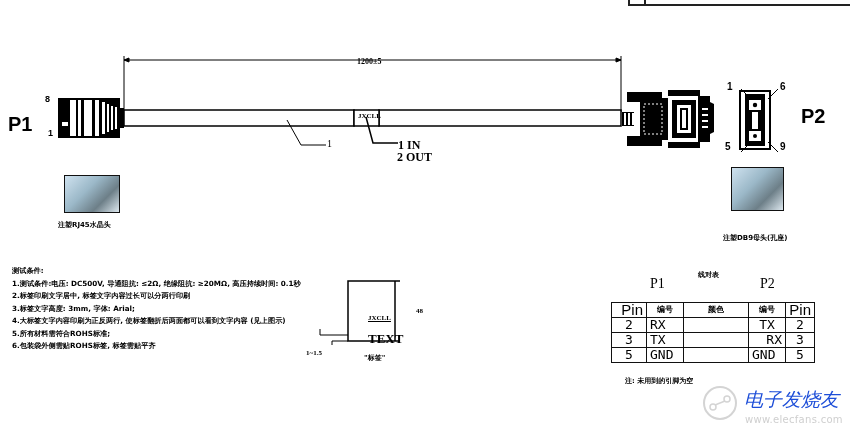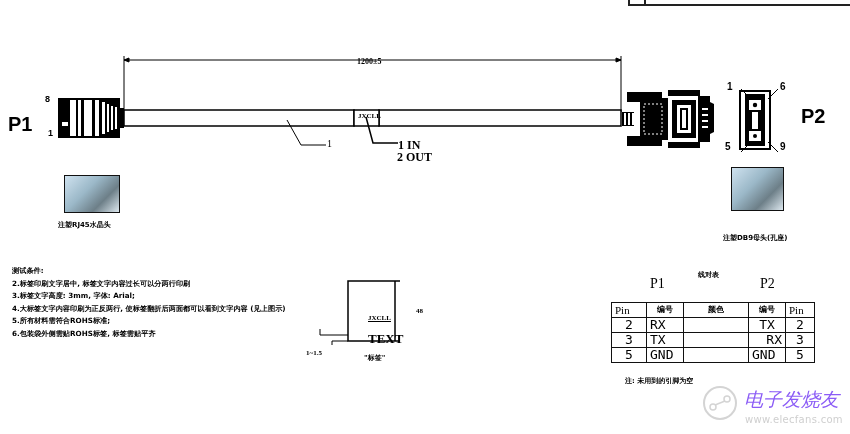--- a/index.html
+++ b/index.html
@@ -9,23 +9,23 @@
   .titlebox .cell{position:absolute;left:14px;top:-2px;width:0;height:8px;border-left:2px solid #222;}
   .plabel{font-weight:bold;font-size:20px;}
   .pinnum{font-weight:bold;font-size:9px;}
   .dimtext{font-family:"Liberation Serif",serif;font-size:8px;font-weight:bold;}
   .small{font-family:"Liberation Serif",serif;font-size:12px;font-weight:bold;}
   .req{font-family:"DejaVu Sans",sans-serif;font-size:7.2px;font-weight:bold;line-height:12.5px;white-space:nowrap;}
   .photo{border:1.5px solid #111;background:linear-gradient(135deg,#cfe2ef 0%,#9bb8c8 40%,#6d7f88 70%,#dde8ef 100%);}
   .caption{font-family:"DejaVu Sans",sans-serif;font-size:7px;font-weight:bold;white-space:nowrap;}
   table.pins{border-collapse:collapse;font-family:"DejaVu Sans Mono",monospace;}
   table.pins td{border:1.5px solid #111;padding:0 3px;height:14px;font-size:13px;line-height:14px;}
-  table.pins td.hdr{font-size:11px;font-family:Liberation Serif, serif;}
+  table.pins td.hdr{font-size:15px;font-family:Liberation Sans, sans-serif;text-align:right;}
   table.pins td.cn{font-size:8px;font-weight:bold;font-family:Liberation Serif, serif;text-align:center;}
-  .wm{color:#8b5cf6;font-size:19px;font-style:italic;font-family:"DejaVu Serif",serif;}
+  .wm{color:#1d4ed8;font-size:19px;font-style:italic;font-family:"DejaVu Serif",serif;}
   .wmurl{color:#cfcfcf;font-size:10px;font-family:"DejaVu Sans",sans-serif;letter-spacing:0.3px;}
 </style>
 </head>
 <body>
 
 <div class="abs titlebox">
     <div class="cell"></div>
   </div>
 
 <svg class="abs" style="left:0;top:0" width="850" height="260">
@@ -116,20 +116,21 @@
 <div class="abs small" style="left:397px;top:150px;">2 OUT</div>
 
 <div class="abs photo" style="left:64px;top:175px;width:54px;height:36px;"></div>
 <div class="abs caption" style="left:58px;top:220px;">注塑RJ45水晶头</div>
 
 <div class="abs photo" style="left:731px;top:167px;width:51px;height:42px;"></div>
 <div class="abs caption" style="left:723px;top:233px;">注塑DB9母头(孔座)</div>
 
 <div class="abs req" style="left:12px;top:265px;">
   <div>测试条件:</div>
+  <div>1.测试条件:电压: DC500V, 导通阻抗: ≤2Ω, 绝缘阻抗: ≥20MΩ, 高压持续时间: 0.1秒</div>
   <div>2.标签印刷文字居中, 标签文字内容过长可以分两行印刷</div>
   <div>3.标签文字高度: 3mm, 字体: Arial;</div>
   <div>4.大标签文字内容印刷为正反两行, 使标签翻折后两面都可以看到文字内容 (见上图示)</div>
   <div>5.所有材料需符合ROHS标准;</div>
   <div>6.包装袋外侧需贴ROHS标签, 标签需贴平齐</div>
 </div>
 
 <svg class="abs" style="left:300px;top:275px" width="100" height="70">
   <rect x="48" y="6" width="59" height="60" fill="none" stroke="#000" stroke-width="1.5"></rect>
   <line x1="95" y1="6" x2="95" y2="66" stroke="#000" stroke-width="1.5"></line>

